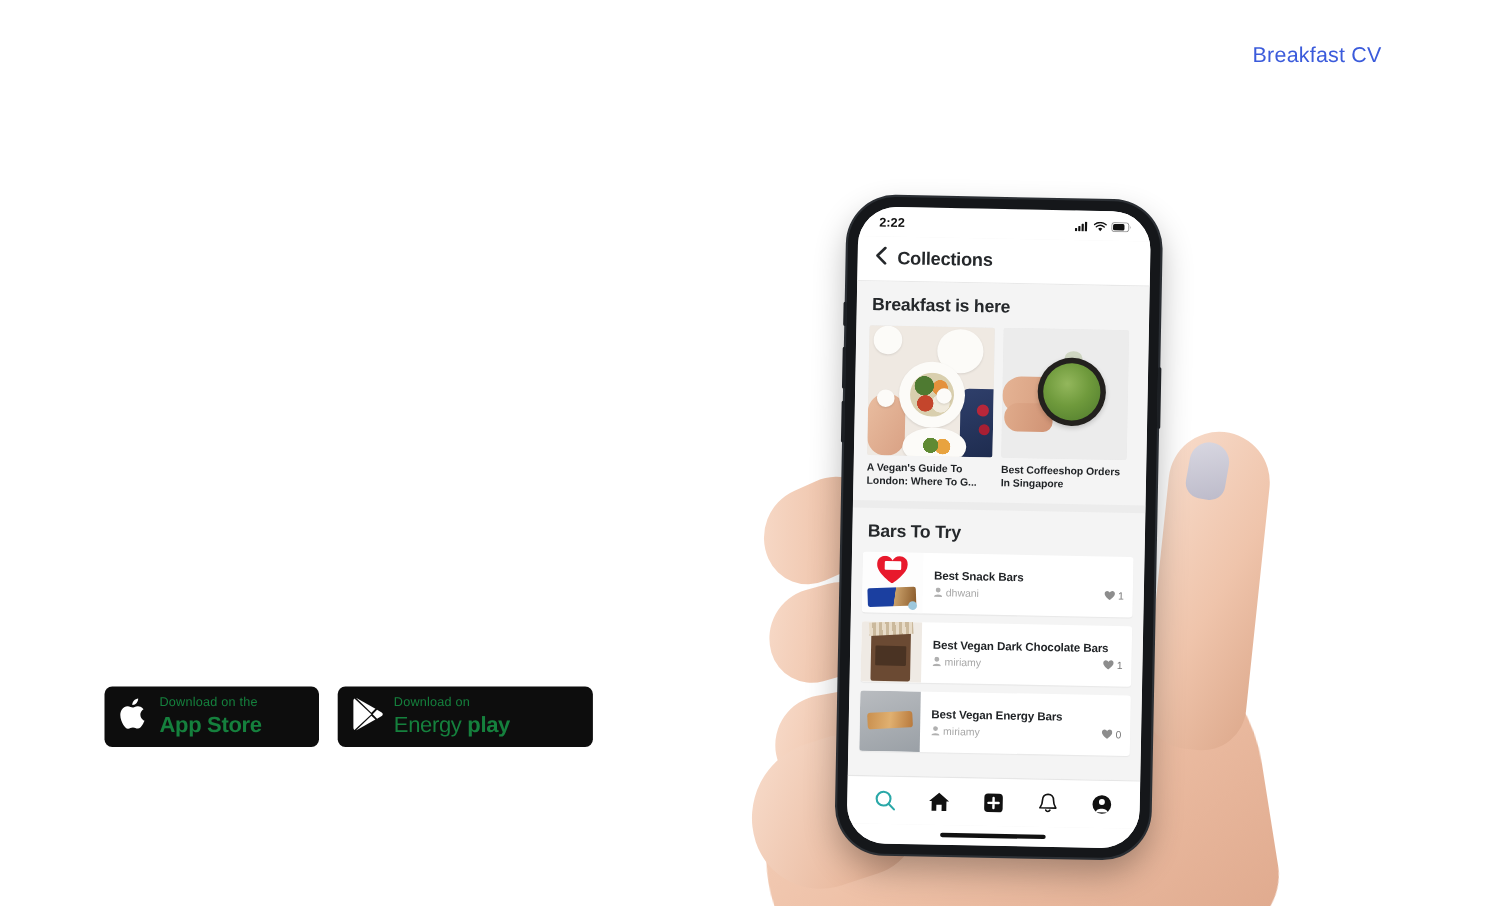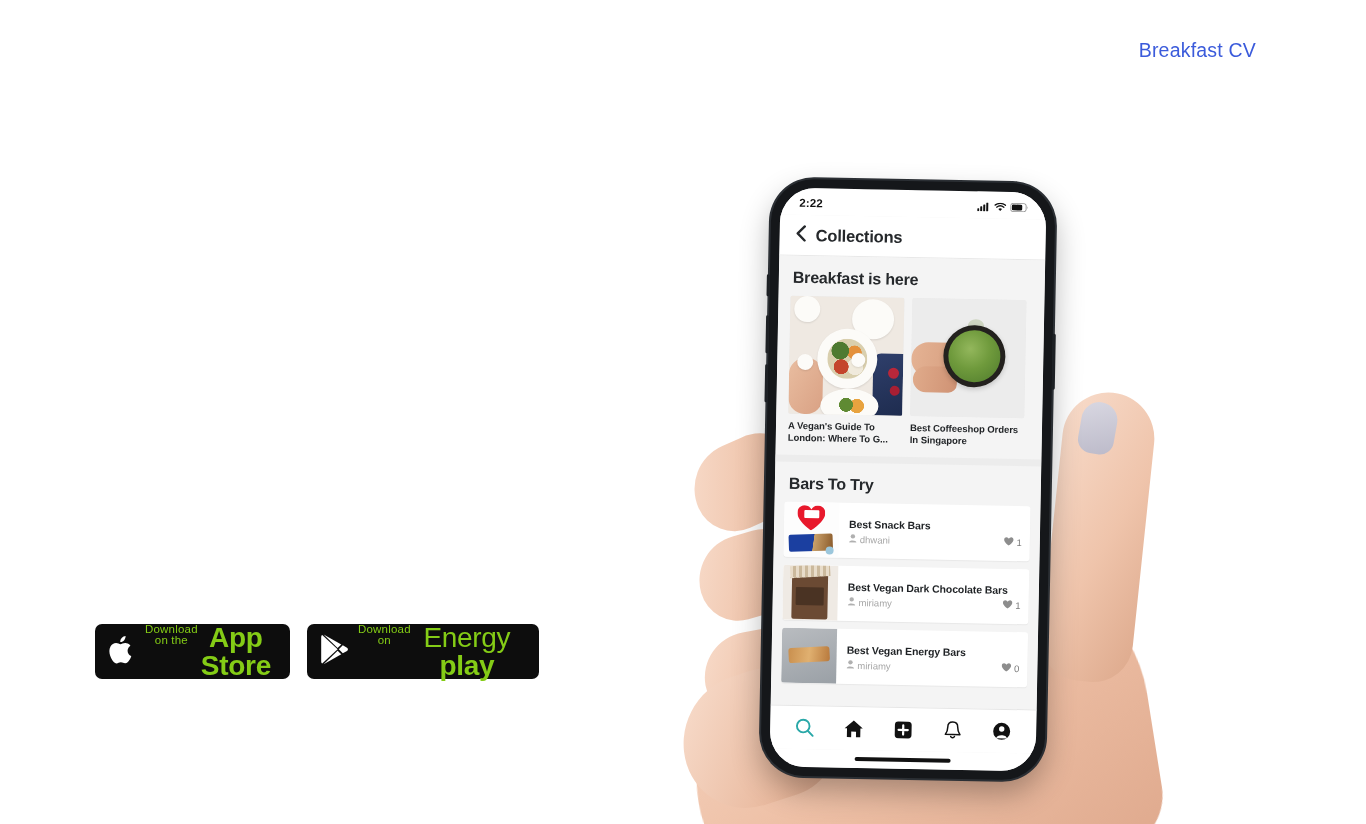--- a/index.html
+++ b/index.html
@@ -21,23 +21,23 @@
 
   
   .badges { position: absolute; left: 95px; top: 624px; display: flex; gap: 17px; }
   .badge {
     height: 55px; border-radius: 7px; background: #0d0d0d;
     display: flex; align-items: center; gap: 9px;
     padding: 0 16px 0 14px; cursor: pointer;
   }
   .badge-apple { width: 195px; }
   .badge-play  { width: 232px; }
-  .badge-txt { display: flex; flex-direction: row; line-height: 1; color: #84cc16; text-align: center; }
+  .badge-txt { display: flex; flex-direction: column; line-height: 1; color: #15803d; }
   .badge-small { font-size: 11.5px; font-weight: 400; letter-spacing: .2px; margin-bottom: 3px; }
-  .badge-big   { font-size: 28px; font-weight: 700; letter-spacing: -.3px; }
+  .badge-big   { font-size: 20px; font-weight: 700; letter-spacing: -.3px; }
   .badge-big.play-big { font-weight: 400; }
   .badge-big.play-big b { font-weight: 700; }
   .glyph { display: block; }
 
   
   .hand { position: absolute; left: 660px; top: 380px; width: 560px; height: 444px; }
   .palm {
     position: absolute; left: 30px; top: 200px; width: 460px; height: 300px;
     background: linear-gradient(150deg, #f6d7c4 0%, #eec0a6 48%, #dfa98d 100%);
     border-radius: 200px 160px 60px 120px;

